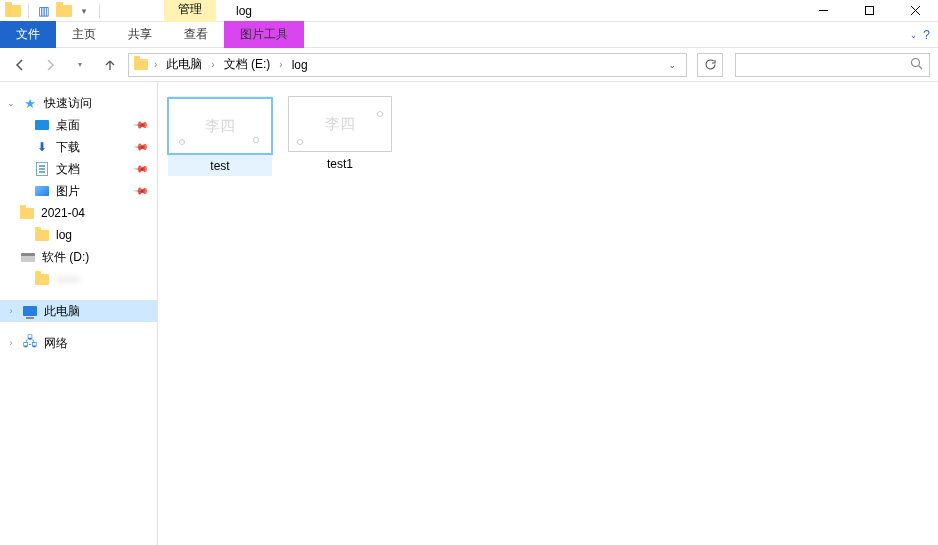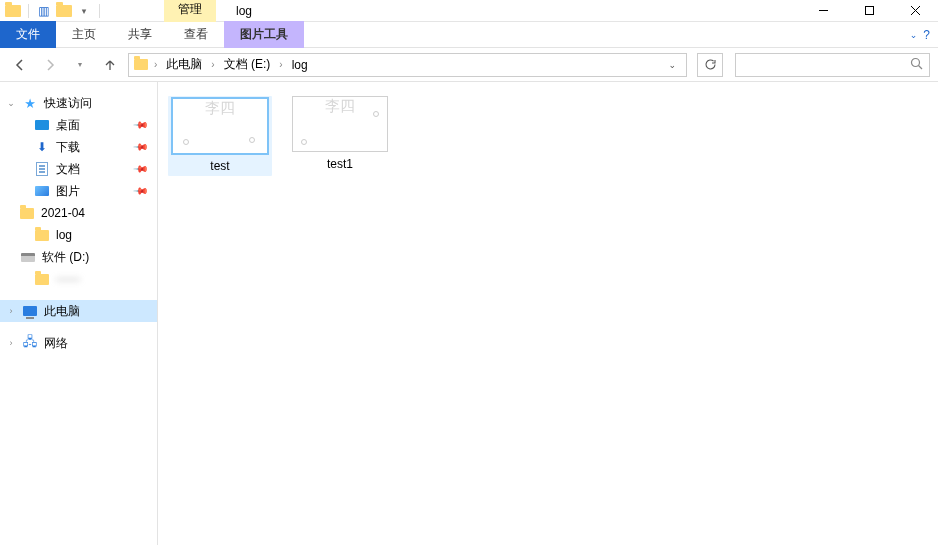--- a/index.html
+++ b/index.html
@@ -19,21 +19,21 @@
   .title-tab.highlight { background: #fff2b3; }
   .title-text { margin-left: 20px; font-size: 12px; color: #000; }
   .window-controls { margin-left: auto; display: flex; }
   .win-btn { width: 46px; height: 22px; display: flex; align-items: center; justify-content: center; }
   .win-btn svg { width: 11px; height: 11px; }
 
   
   .ribbon { height: 26px; display: flex; align-items: center; border-bottom: 1px solid #e3e3e3; }
   .ribbon-tab { padding: 5px 16px; font-size: 12px; color: #333; }
   .ribbon-tab.active { background: #1e66cc; color: #fff; text-align: right; }
-  .ribbon-tab.highlight { background: #c4b5fd; font-weight: bold; }
+  .ribbon-tab.highlight { background: #d946ef; }
   .ribbon-right { margin-left: auto; display: flex; align-items: center; padding-right: 8px; gap: 6px; }
   .help-dd { color: #1e66cc; font-size: 9px; }
 
   
   .navrow { height: 34px; display: flex; align-items: center; padding: 0 8px; gap: 6px; border-bottom: 1px solid #e3e3e3; }
   .nav-btn { width: 24px; height: 24px; display: flex; align-items: center; justify-content: center; color: #888; }
   .nav-btn.enabled { color: #333; }
   .nav-dd { font-size: 8px; color: #888; }
   .addressbar { flex: 1; height: 24px; border: 1px solid #ccc; display: flex; align-items: center; padding: 0 4px; gap: 2px; }
   .crumb { padding: 2px 4px; font-size: 12px; color: #000; display: flex; align-items: center; }
@@ -62,21 +62,21 @@
   .drive-ico { width: 14px; height: 9px; background: #ccc; border-radius: 1px; border-top: 3px solid #888; }
   .pc-ico { width: 14px; height: 10px; background: #2a7de0; border-radius: 1px; position: relative; }
   .pc-ico::after { content: ""; position: absolute; bottom: -3px; left: 3px; width: 8px; height: 2px; background: #888; }
   .net-ico { color: #2a7de0; font-size: 13px; }
   .pin { margin-left: auto; margin-right: 10px; color: #999; font-size: 10px; transform: rotate(45deg); }
   .tree-sep { height: 10px; }
   .blurtext { filter: blur(3px); color: #888; }
 
   .content { flex: 1; padding: 14px 10px; display: flex; gap: 16px; align-items: flex-start; }
   .file-item { width: 104px; display: flex; flex-direction: column; align-items: center; gap: 4px; }
-  .thumb { width: 96px; height: 56px; border: 1px solid #d0d0d0; background: #fff; display: flex; justify-content: center; color: #bbb; font-size: 13px; position: relative; }
+  .thumb { width: 104px; height: 56px; border: 1px solid #d0d0d0; background: #fff; display: flex; align-items: center; justify-content: center; color: #bbb; font-size: 13px; position: relative; }
   .thumb .wm { font-family: "KaiTi","STKaiti",serif; opacity: 0.6; font-size: 15px; }
   .thumb .dot { position: absolute; width: 6px; height: 6px; border: 1px solid #ccc; border-radius: 50%; }
   .file-item.selected .thumb { outline: 2px solid #7ec3f7; outline-offset: -1px; }
   .file-item.selected { background: #e5f3ff; padding: 2px; border-radius: 1px; }
   .file-label { font-size: 12px; color: #000; padding: 1px 0; }
 </style>
 </head>
 <body>
 
 <div class="titlebar">

